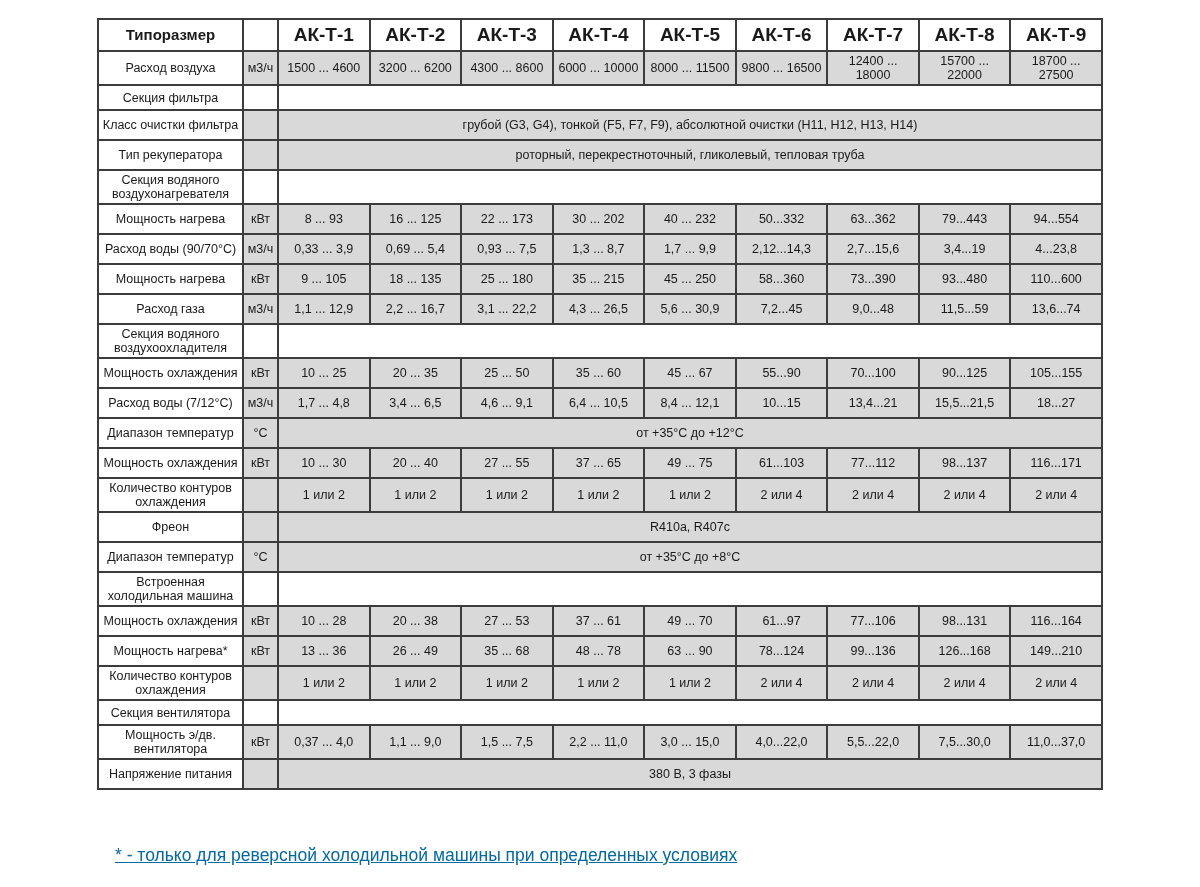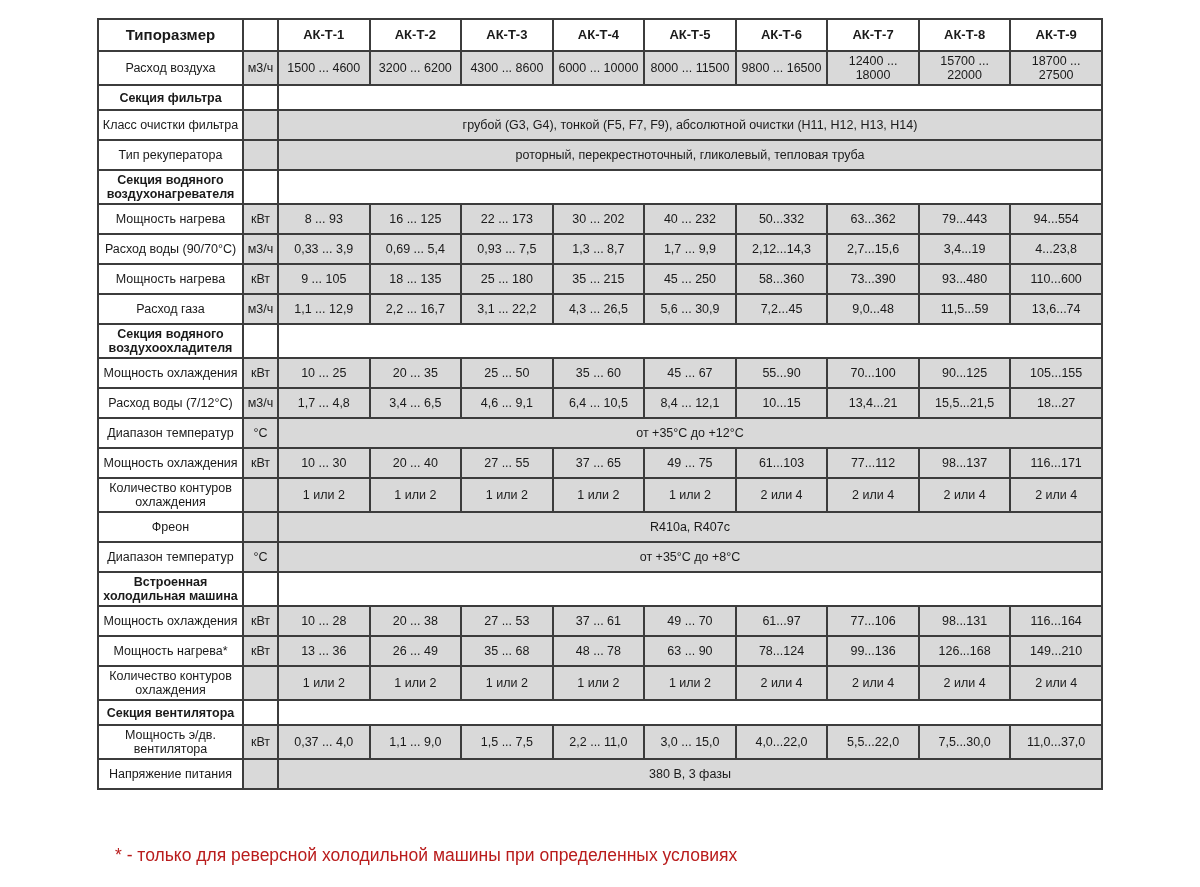--- a/index.html
+++ b/index.html
@@ -14,31 +14,31 @@
     border-collapse:collapse;table-layout:fixed;
     border:2px solid #3c3c3c;
   }
   .spec-table td,.spec-table th{
     border:2px solid #3c3c3c;
     padding:2px 3px;
     text-align:center;vertical-align:middle;
     font-size:12.5px;line-height:1.12;
     overflow:hidden;
   }
-  .spec-table th{font-size:13px;font-weight:bold;height:26px;background:#fff;}
+  .spec-table th{font-size:19px;font-weight:bold;height:26px;background:#fff;}
   .spec-table th.title{font-size:15px;}
   td.label{background:#ffffff;height:24px;}
-  td.label.section{font-weight:bold;height:19px;}
+  td.label.section{font-weight:normal;height:19px;}
   td.unit{background:#d9d9d9;}
   td.unit.white{background:#ffffff;}
   td.val{background:#d9d9d9;}
   td.blank{background:#ffffff;}
   .footnote{
     position:absolute;left:115px;top:845px;
-    font-size:17.5px;color:#b91c1c;
+    font-size:17.5px;color:#0369a1;text-decoration:underline;
   }
 </style>
 </head>
 <body>
 
 <div class="page">
   <table class="spec-table">
     <colgroup>
       <col style="width:145px">
       <col style="width:35px">

